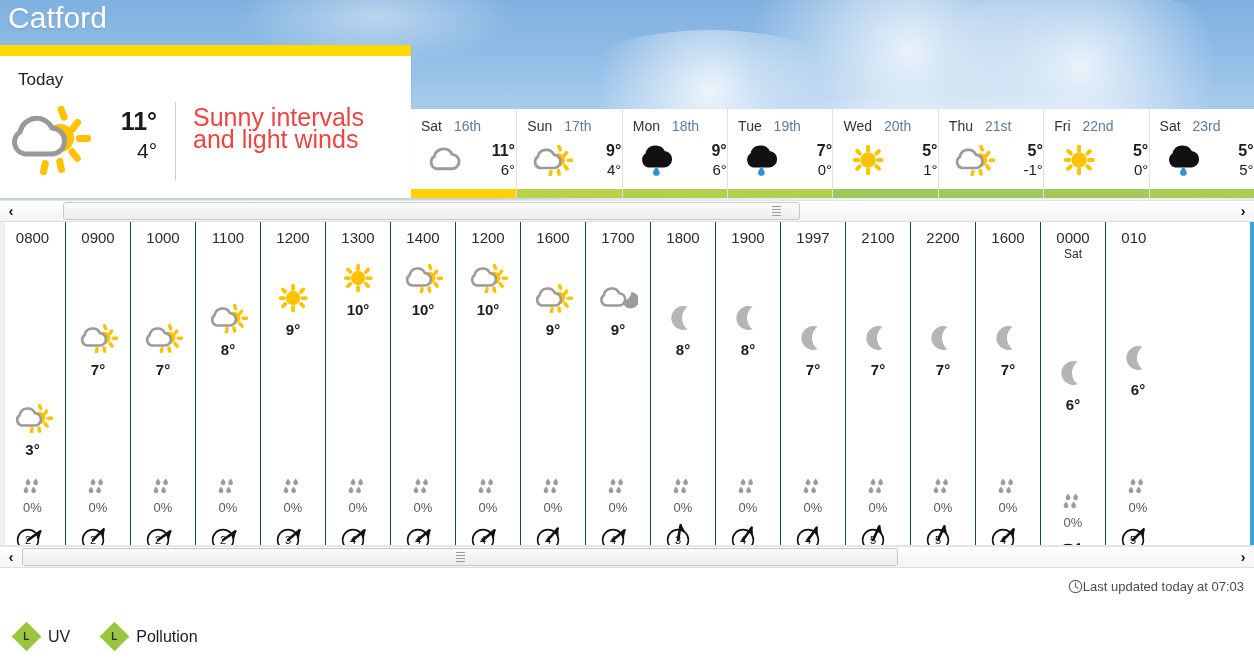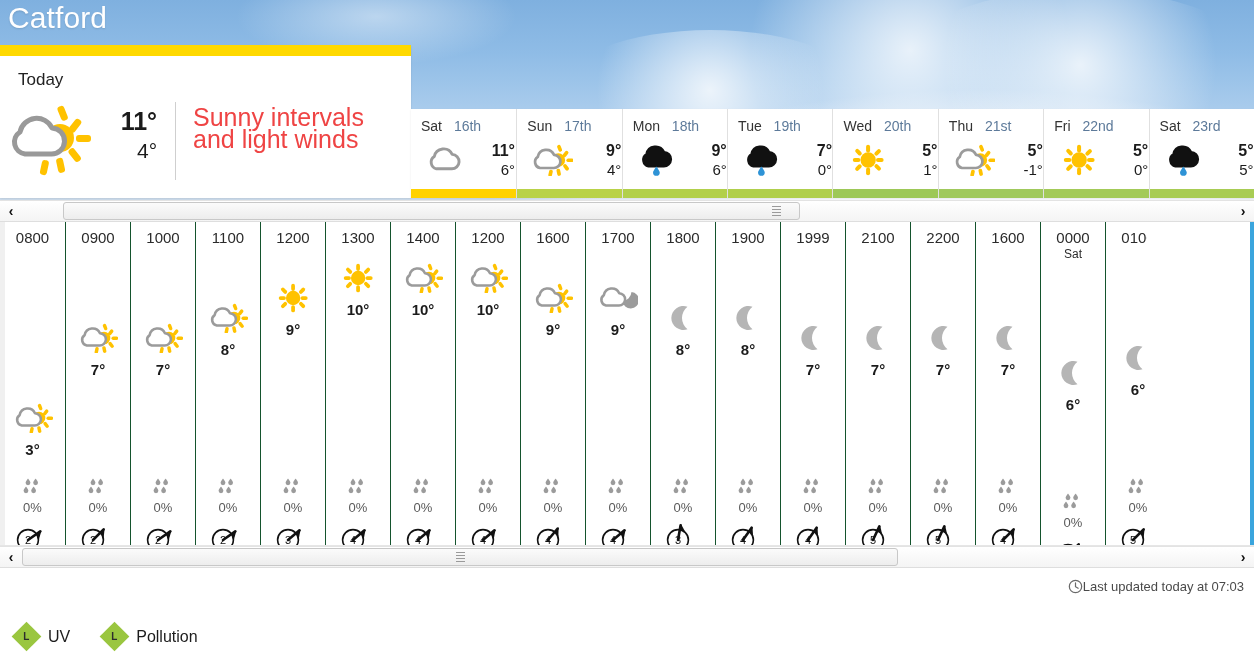--- a/index.html
+++ b/index.html
@@ -791,21 +791,21 @@
      <circle cx="15" cy="17" r="10.4" fill="#ffffff" stroke="#111111" stroke-width="1.6"></circle>
      <text x="15" y="21.4" text-anchor="middle" font-family="Liberation Sans, sans-serif" font-size="11" fill="#111111">4</text>
      <g transform="rotate(35 15 17)">
        <path d="M15 17 L15 2" stroke="#111111" stroke-width="2.6" stroke-linecap="round" fill="none"></path>
        <path d="M15 0.5 L21 8 L15 6.2 Z" fill="#111111"></path>
      </g>
   </svg></span>
         </div>
       </div>
       <div class="hcol">
-        <div class="htime">1999</div>
+        <div class="htime">1997</div>
         <div class="hgraph">
           <div class="hpoint" style="top:70px">
             <div class="picon">
               <svg width="40" height="30" viewBox="0 0 52 40">
                 <path d="M32 5a16 16 0 1 0 0 30A19 19 0 0 1 32 5z" fill="#b5b5b5"></path>
               </svg>
             </div>
             <div class="ptemp">7°</div>
           </div>
         </div>

